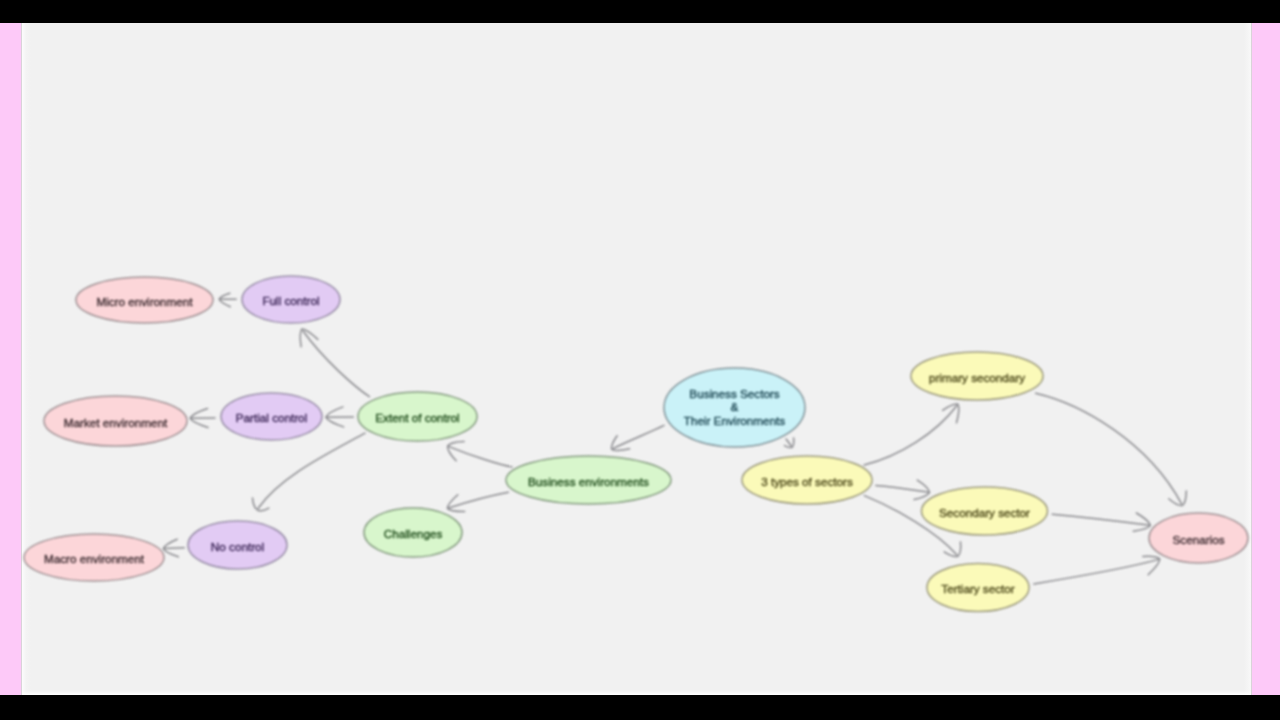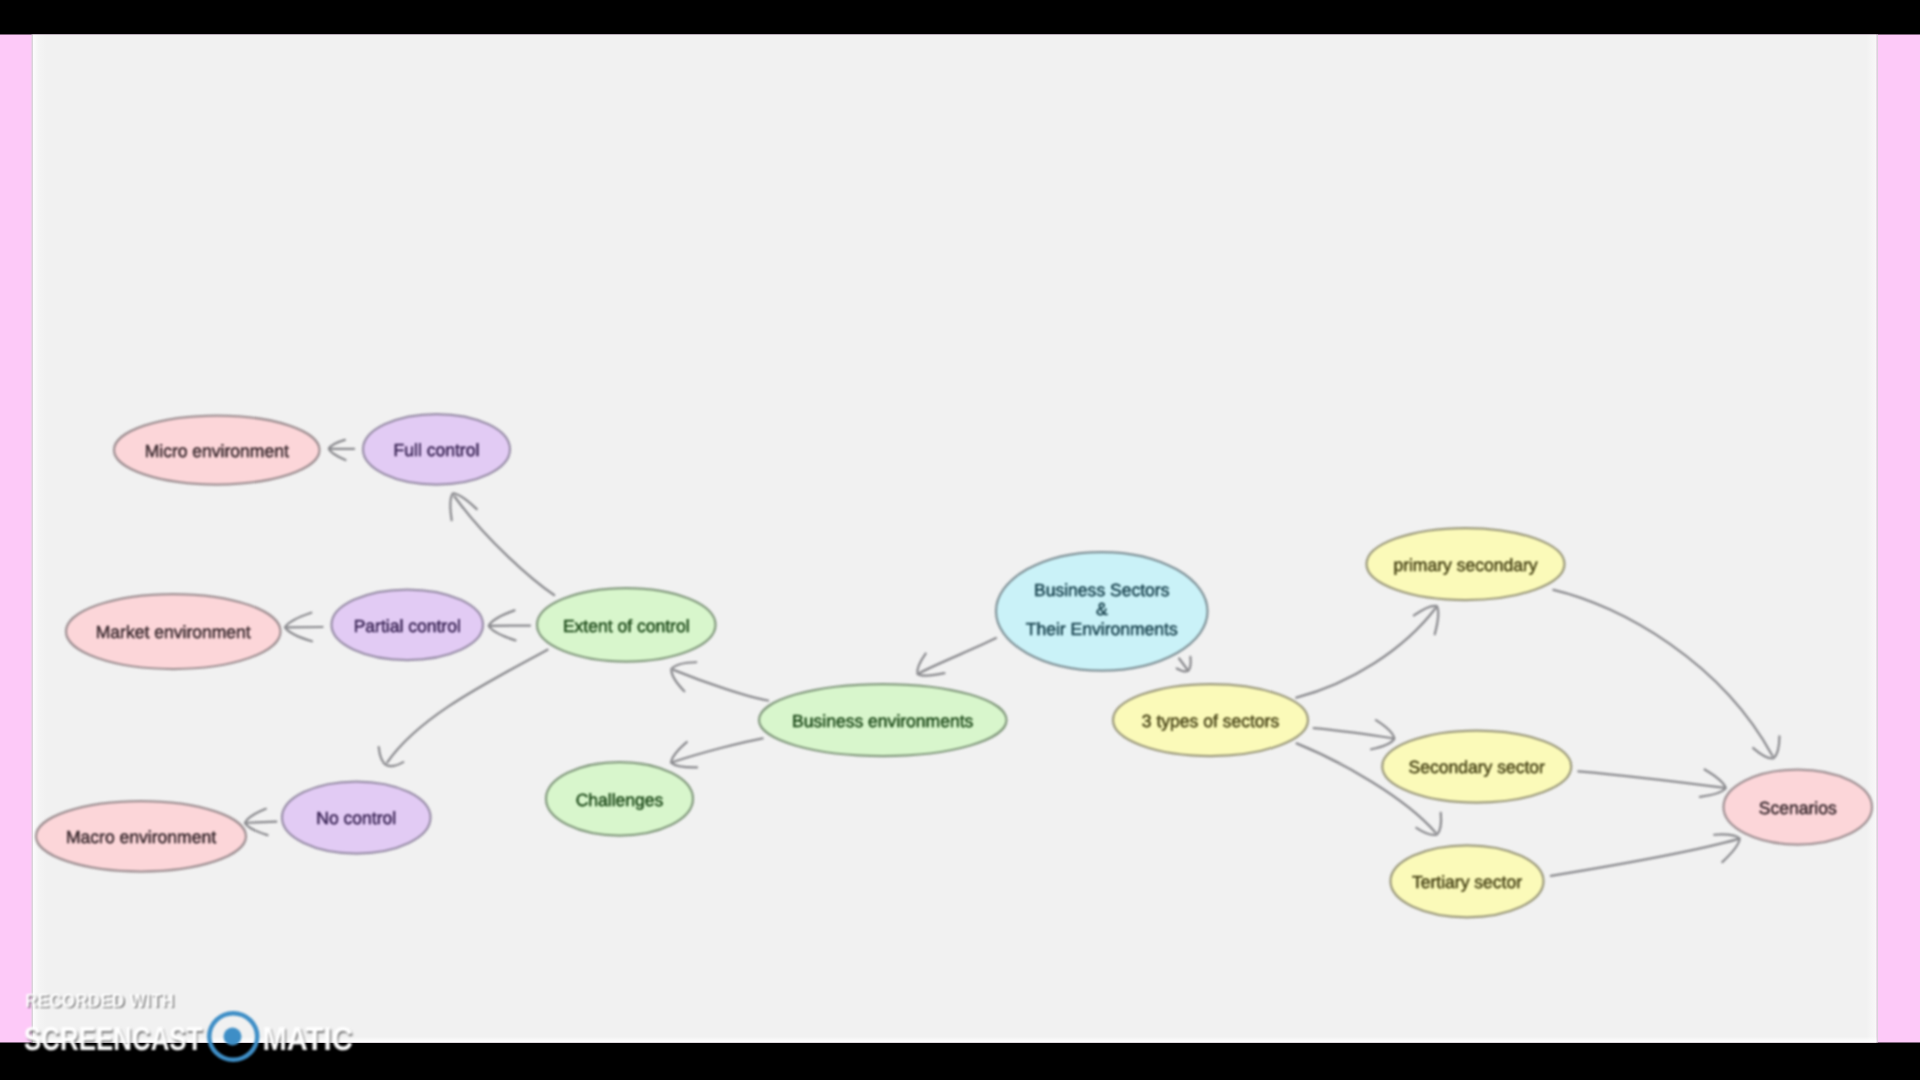--- a/index.html
+++ b/index.html
@@ -163,21 +163,13 @@
             <ellipse cx="978" cy="587.5" rx="51" ry="24" fill="#fbfab9" stroke="#9c9a7c" stroke-width="1.5"></ellipse>
             <text class="nlabel" x="978" y="588" fill="#4a4618" stroke="#4a4618" text-anchor="middle" dominant-baseline="central"><tspan x="978" dy="0">Tertiary sector</tspan></text>
           </g>
           <g class="node">
             <ellipse cx="1198.5" cy="538" rx="49.5" ry="25" fill="#fcd6d9" stroke="#a09194" stroke-width="1.5"></ellipse>
             <text class="nlabel" x="1198.5" y="538.5" fill="#3b2a2f" stroke="#3b2a2f" text-anchor="middle" dominant-baseline="central"><tspan x="1198.5" dy="0">Scenarios</tspan></text>
           </g>
         </g>
     </svg>
   </div>
-  <div id="wm">
-    <div class="l1">RECORDED WITH</div>
-    <div class="l2">SCREENCAST</div>
-    <div class="ring" style="border-color: rgb(62, 142, 198);"></div>
-    <div class="dot" style="background: rgb(62, 142, 198);"></div>
-
-    <div class="l2b">MATIC</div>
-  </div>
 </div>
 
 </body></html>

